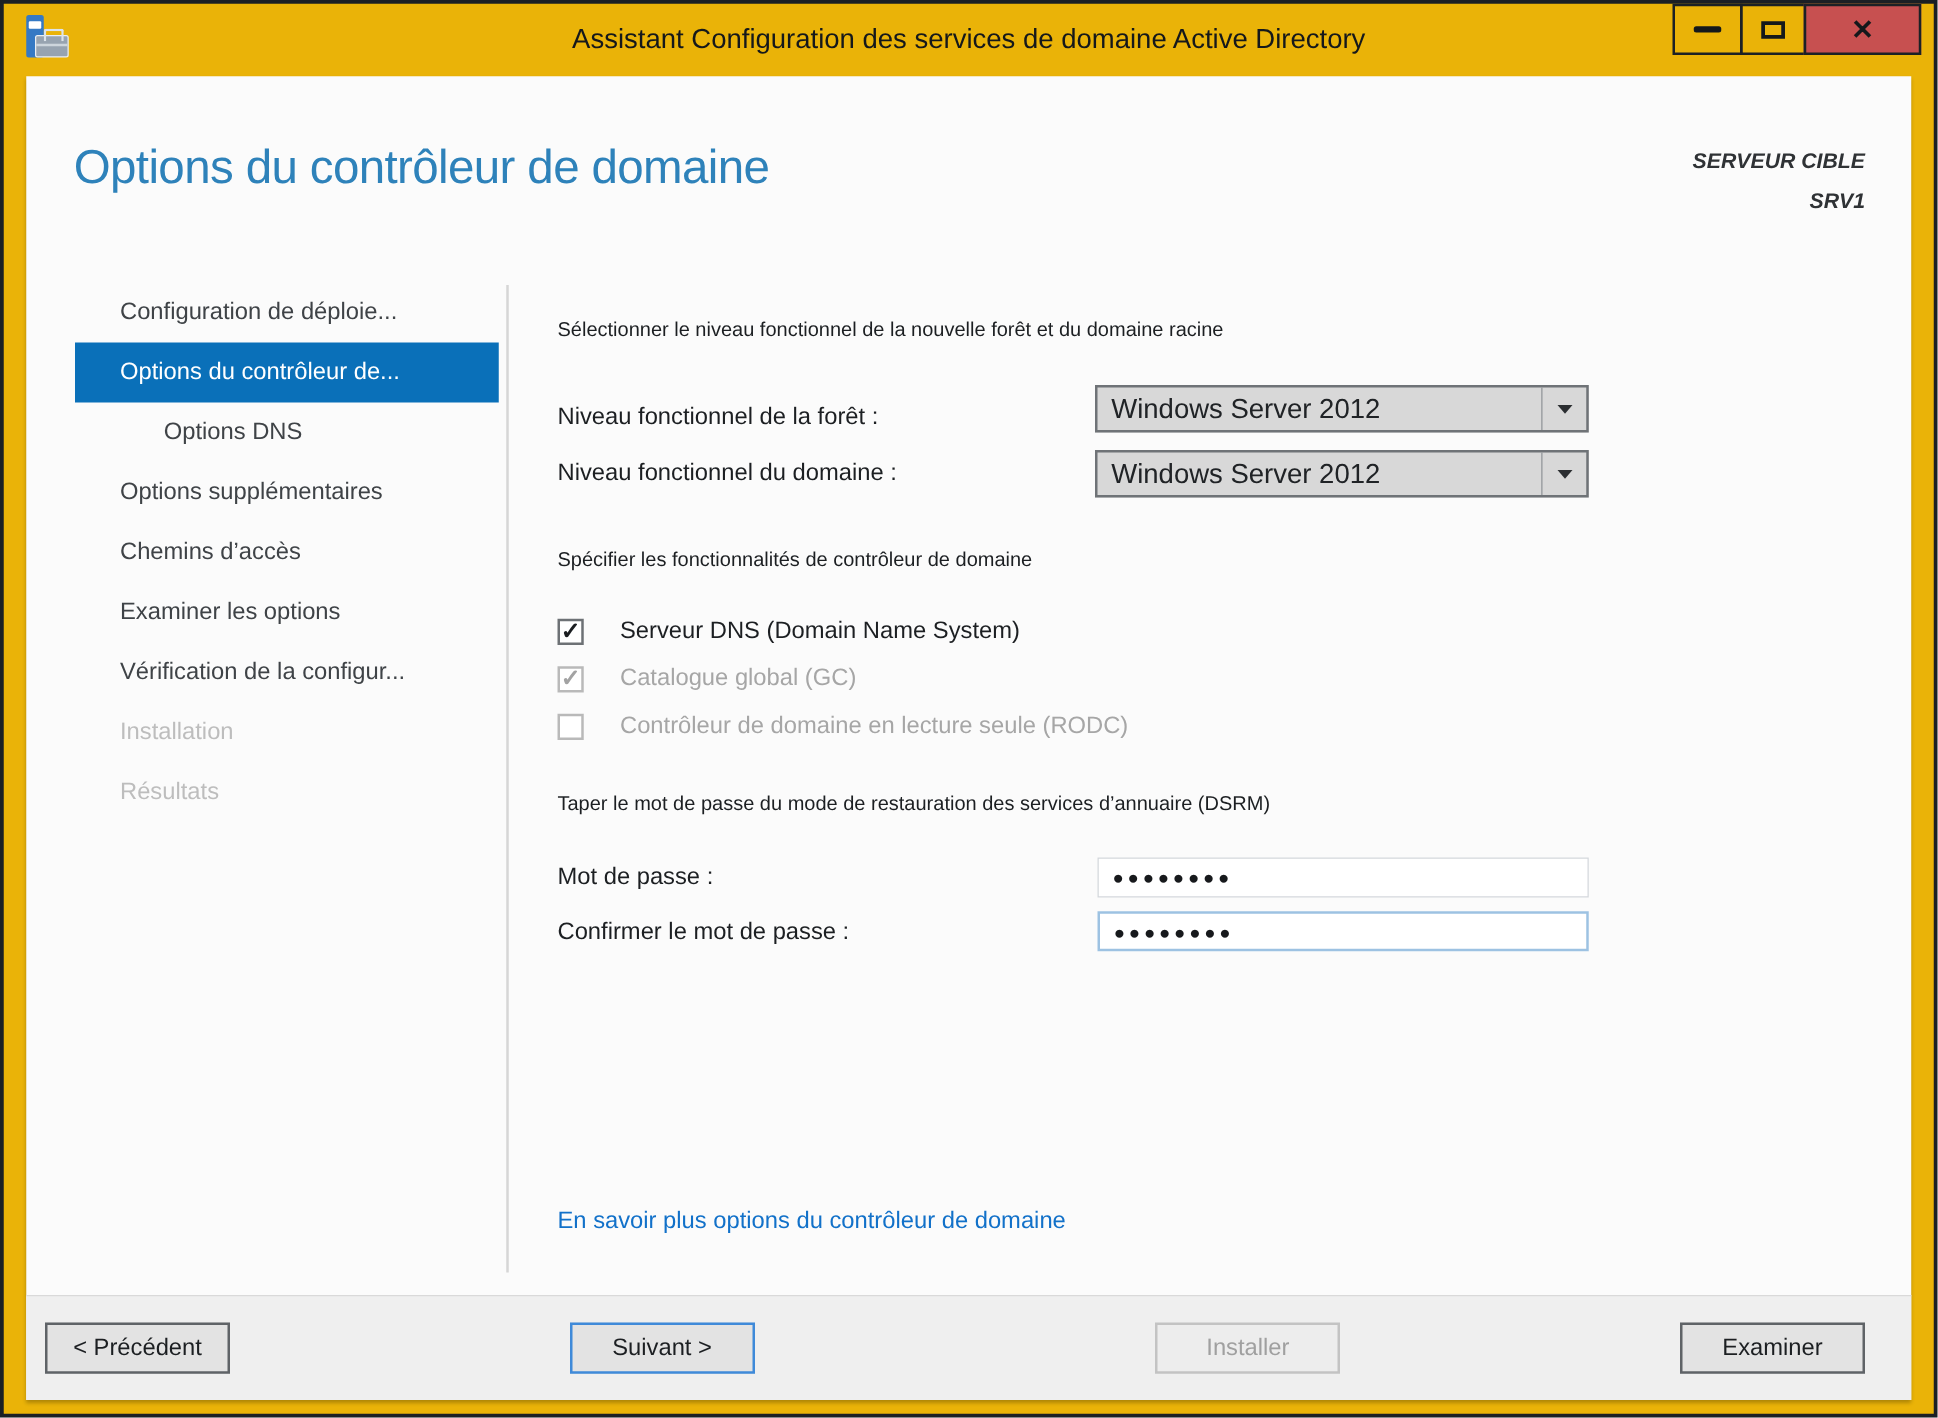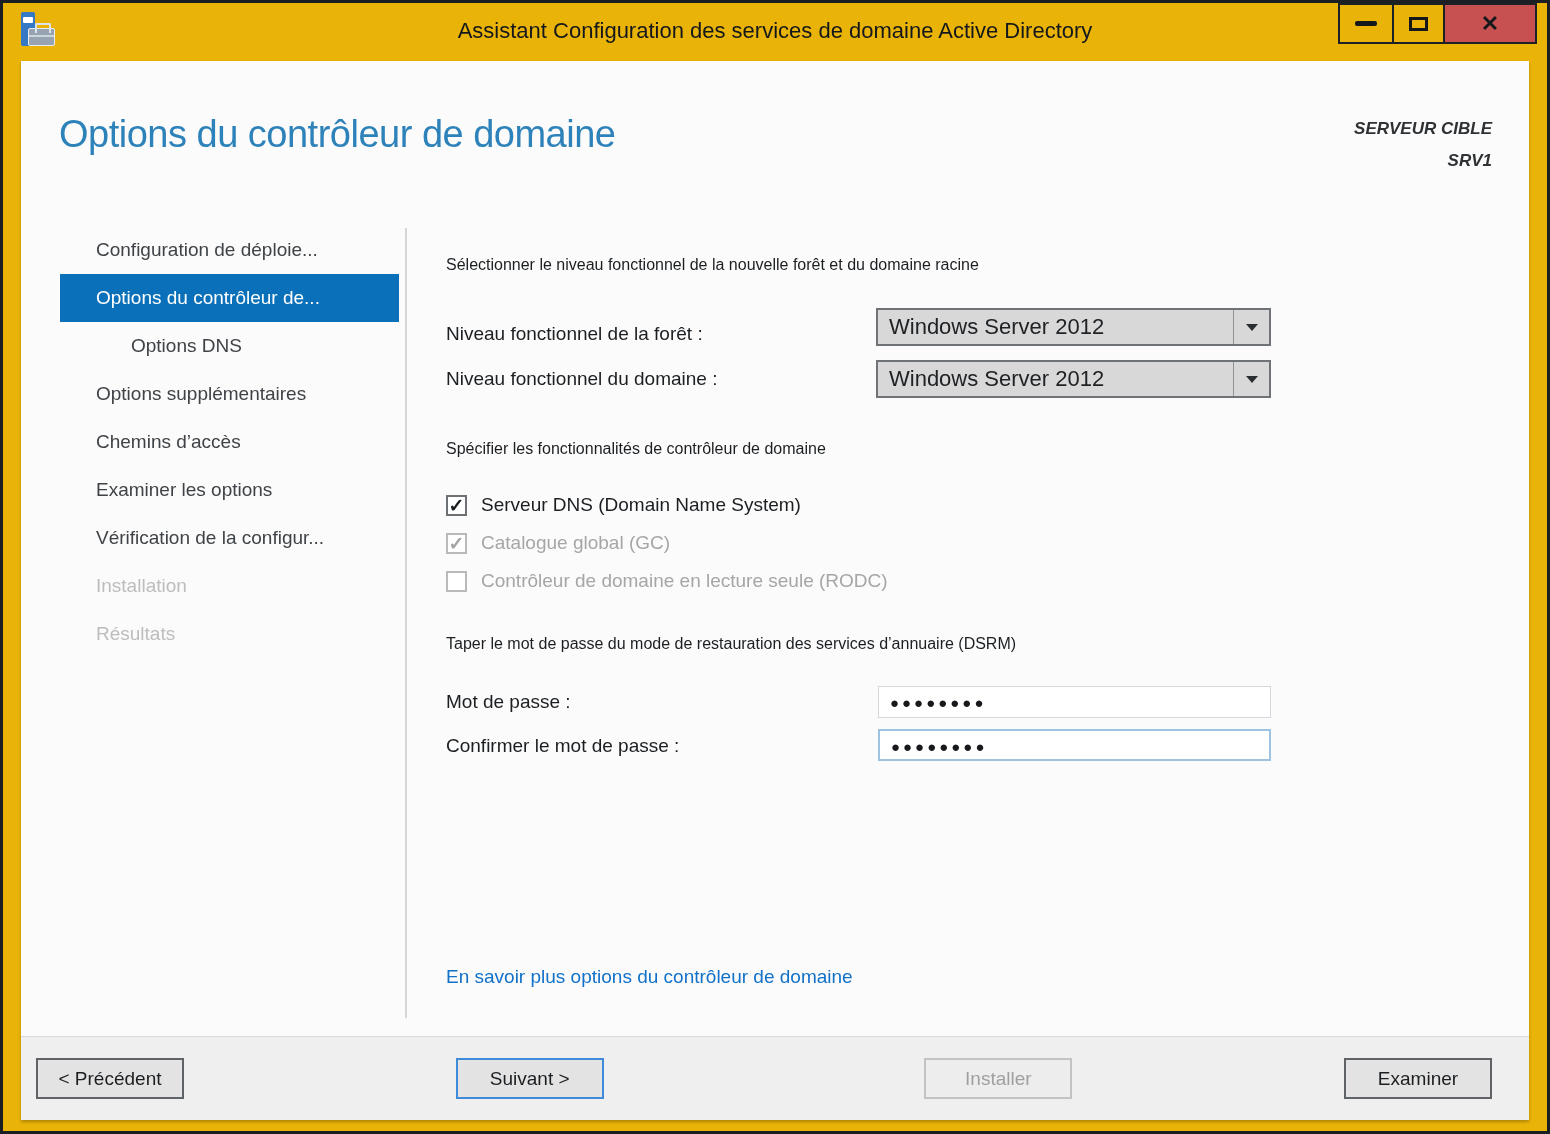--- a/index.html
+++ b/index.html
@@ -80,21 +80,21 @@
     width:36px; height:100%; border-left:1px solid #909498;
     display:flex; align-items:center; justify-content:center;
   }
   .dd-arrow { width:0; height:0; border-left:6px solid transparent; border-right:6px solid transparent; border-top:7px solid #2b2e31; }
   .cb-row { position:absolute; left:0; height:30px; display:flex; align-items:center; }
   .cb-box {
     width:21px; height:21px; background:#fff; border:2px solid #6d7175;
     display:flex; align-items:center; justify-content:center;
     font-size:19px; font-weight:700; color:#1a1d20; line-height:1;
   }
-  .cb-row .cb-label { margin-left:14px; font-size:19px; color:#1c1f22; white-space:nowrap; }
+  .cb-row .cb-label { margin-left:29px; font-size:19px; color:#1c1f22; white-space:nowrap; }
   .cb-row.disabled .cb-box { border-color:#b9b9b9; color:#a3a3a3; }
   .cb-row.disabled .cb-label { color:#a6a6a6; }
   .pw-input {
     position:absolute; left:432px; width:393px; height:32px;
     background:#ffffff; border:1px solid #d4d7dc;
     font-size:15px; letter-spacing:3px; color:#17191c;
     padding:8px 0 0 11px; line-height:1;
   }
   .pw-input.focus { border:2px solid #9dc2e2; }
   .learn-more {

